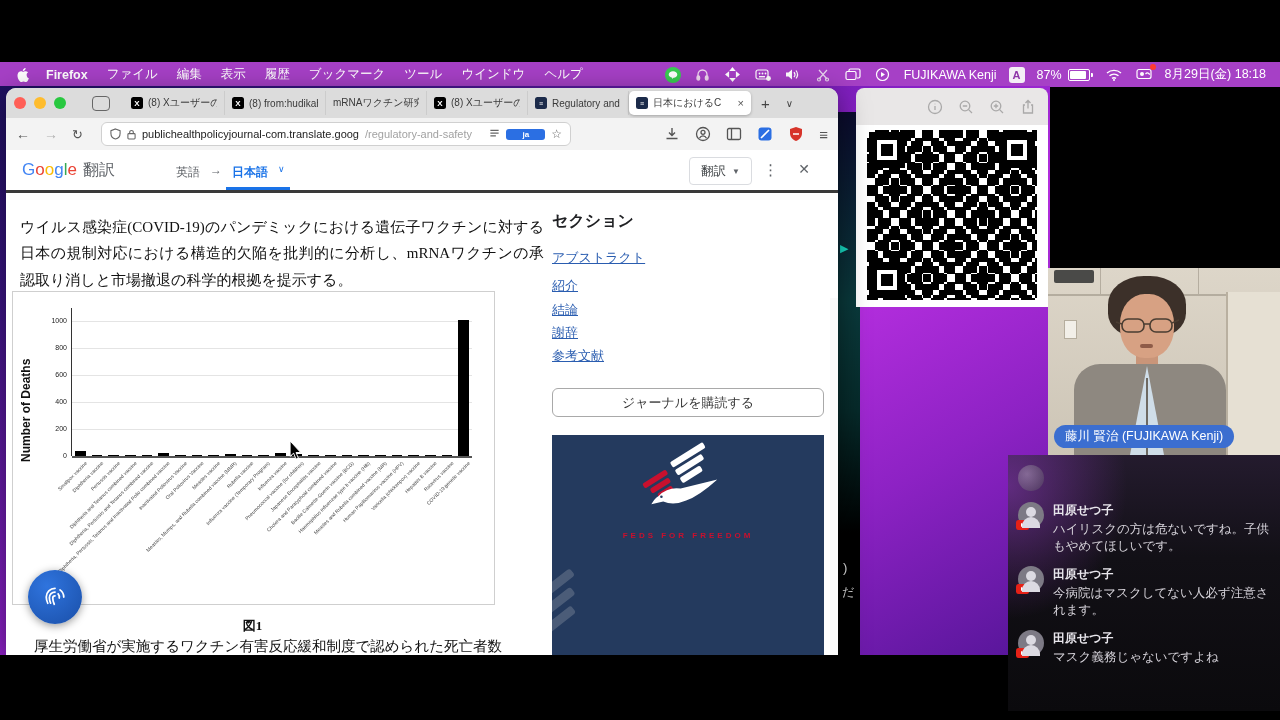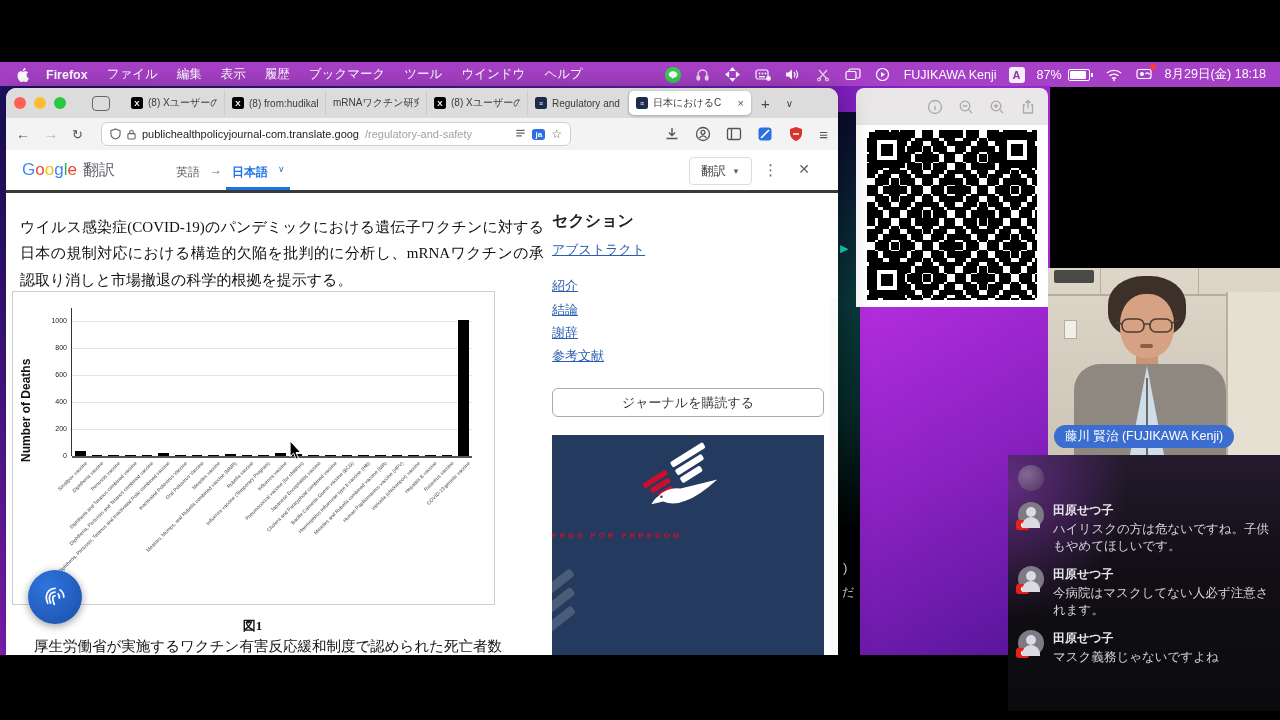--- a/index.html
+++ b/index.html
@@ -60,21 +60,21 @@
   .tab-close{color:#555;font-size:11px;flex:0 0 auto;}
   .tab-plus{margin-left:10px;color:#444;font-size:15px;}
   .tab-caret{margin-left:16px;color:#444;font-size:10px;}
 
   #navbar{position:absolute;left:0;top:30px;width:832px;height:32px;background:#f3f3f3;display:flex;
           align-items:center;box-sizing:border-box;padding:0 10px;}
   .nav-arrow{font-size:14px;color:#555;margin-right:14px;}
   #urlbar{width:470px;height:24px;background:#fff;border:1px solid #d0d0d0;border-radius:6px;display:flex;
           align-items:center;gap:6px;padding:0 8px;box-sizing:border-box;font-size:11px;margin-left:4px;}
   #url-domain{color:#222;} #url-path{color:#a2a2a2;flex:1;overflow:hidden;white-space:nowrap;}
-  .ja-badge{background:#2b6fe3;color:#fff;font-size:8px;border-radius:3px;padding:1px 3px;font-weight:bold;}
+  .ja-badge{background:#2b6fe3;color:#fff;font-size:8px;border-radius:3px;padding:1px 16px;font-weight:bold;}
   .nav-right{display:flex;align-items:center;gap:15px;margin-left:auto;color:#555;}
   .nav-ic{width:16px;height:16px;}
 
   
   #gtbar{position:absolute;left:0;top:62px;width:832px;height:43px;background:#fff;border-bottom:3px solid #3a3a3a;box-sizing:border-box;}
   #gt-brand{position:absolute;left:16px;top:10px;font-size:17px;}
   #gt-brand .g1{color:#4285f4}#gt-brand .g2{color:#ea4335}#gt-brand .g3{color:#fbbc05}#gt-brand .g4{color:#4285f4}
   #gt-brand .g5{color:#34a853}#gt-brand .g6{color:#ea4335}
   #gt-brand .suffix{color:#5f6368;margin-left:6px;font-size:16px;}
   #gt-src{position:absolute;left:170px;top:14px;font-size:12px;color:#5f6368;}
@@ -106,21 +106,21 @@
            font-size:14.5px;color:#111;}
   #cursor{position:absolute;left:282px;top:248px;}
 
   
   #sec-title{position:absolute;left:546px;top:18px;font-size:16px;font-weight:bold;color:#202124;}
   .sec-link{position:absolute;left:546px;font-size:13px;color:#2a5db0;text-decoration:underline;}
   #subscribe{position:absolute;left:546px;top:195px;width:272px;height:29px;border:1px solid #a9a9a9;border-radius:6px;
              background:#fff;font-size:13px;color:#333;display:flex;align-items:center;justify-content:center;box-sizing:border-box;}
   #banner{position:absolute;left:546px;top:242px;width:272px;height:220px;background:#243a5e;overflow:hidden;}
   #banner-eagle{position:absolute;left:81px;top:6px;}
-  #banner-org{position:absolute;left:0;top:96px;width:272px;text-align:left;color:#c8102e;font-size:8px;
+  #banner-org{position:absolute;left:0;top:96px;width:272px;text-align:center;color:#c8102e;font-size:8px;
               letter-spacing:3px;font-weight:bold;}
   #banner-tag{position:absolute;left:0;top:118px;width:272px;text-align:center;color:#fff;font-weight:bold;
               font-size:16.5px;line-height:1.32;}
   #banner-wm{position:absolute;left:-10px;top:104px;opacity:.45;}
 
   #scrollbar{position:absolute;right:0;top:105px;width:8px;height:462px;background:#fafafa;}
 
   
   #fp-btn{left:28px;top:570px;width:54px;height:54px;border-radius:50%;
           background:radial-gradient(circle at 35% 30%,#2f74de,#1a4fa8);box-shadow:0 2px 8px rgba(0,0,0,.4);
@@ -464,21 +464,21 @@
           </div>
       </div>
       <div id="figcap">図1</div>
       <div id="fignote">厚生労働省が実施するワクチン有害反応緩和制度で認められた死亡者数</div>
 
       <svg id="cursor" width="16" height="20" viewBox="0 0 12 17">
         <path d="M1 0v13l3-2.6 2 5 2-.9-2-4.7h4z" fill="#000" stroke="#fff" stroke-width=".8"></path>
       </svg>
 
       <div id="sec-title">セクション</div>
-      <a class="sec-link" style="top:48px">アブストラクト</a>
+      <a class="sec-link" style="top:56px">アブストラクト</a>
       <a class="sec-link" style="top:84px">紹介</a>
       <a class="sec-link" style="top:108px">結論</a>
       <a class="sec-link" style="top:131px">謝辞</a>
       <a class="sec-link" style="top:154px">参考文献</a>
       <div id="subscribe">ジャーナルを購読する</div>
 
       <div id="banner">
         <svg id="banner-eagle" width="110" height="86" viewBox="0 0 120 86">
           <g transform="rotate(-32 60 40)">
             <rect x="16" y="16" width="30" height="6" rx="2" fill="#c8102e"></rect>

